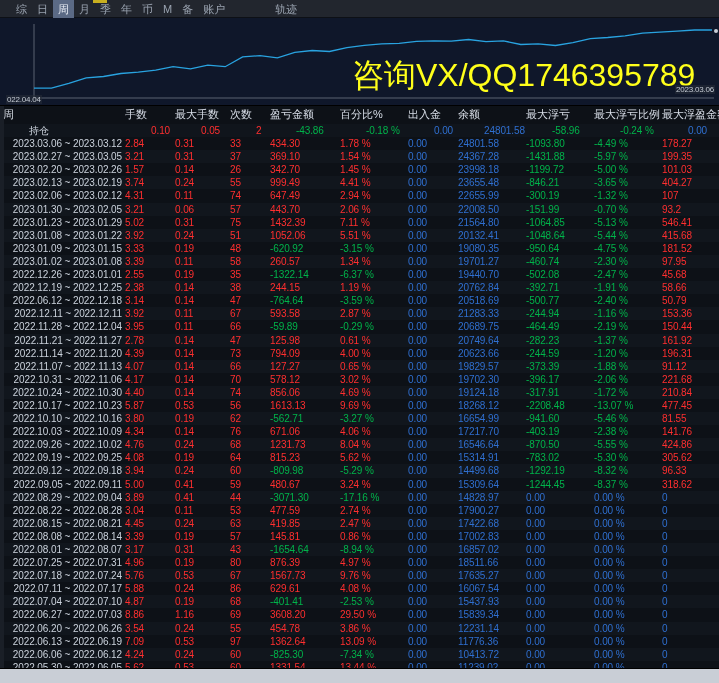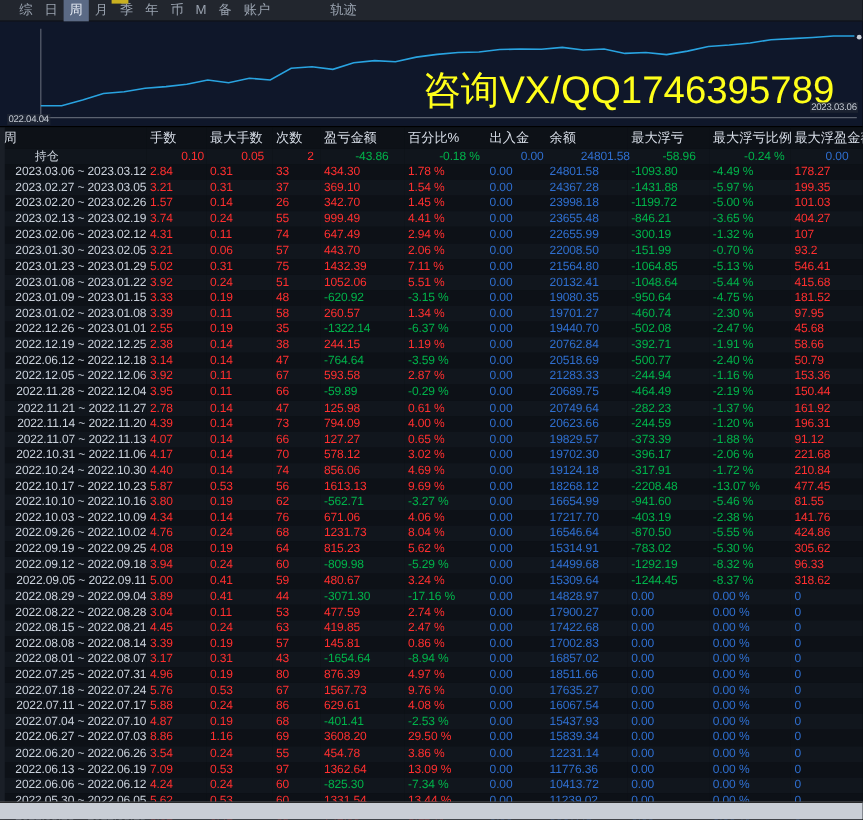--- a/index.html
+++ b/index.html
@@ -396,21 +396,21 @@
             <td class="c-pos">47</td>
             <td class="c-neg">-764.64</td>
             <td class="c-neg">-3.59 %</td>
             <td class="c-blue">0.00</td>
             <td class="c-blue">20518.69</td>
             <td class="c-neg">-500.77</td>
             <td class="c-neg">-2.40 %</td>
             <td class="c-pos">50.79</td>
           </tr>
           <tr class="row-even">
-            <td class="c-date">2022.12.05 ~ 2022.12.06</td>
+            <td class="c-date">2022.12.11 ~ 2022.12.11</td>
             <td class="c-pos">3.92</td>
             <td class="c-pos">0.11</td>
             <td class="c-pos">67</td>
             <td class="c-pos">593.58</td>
             <td class="c-pos">2.87 %</td>
             <td class="c-blue">0.00</td>
             <td class="c-blue">21283.33</td>
             <td class="c-neg">-244.94</td>
             <td class="c-neg">-1.16 %</td>
             <td class="c-pos">153.36</td>

